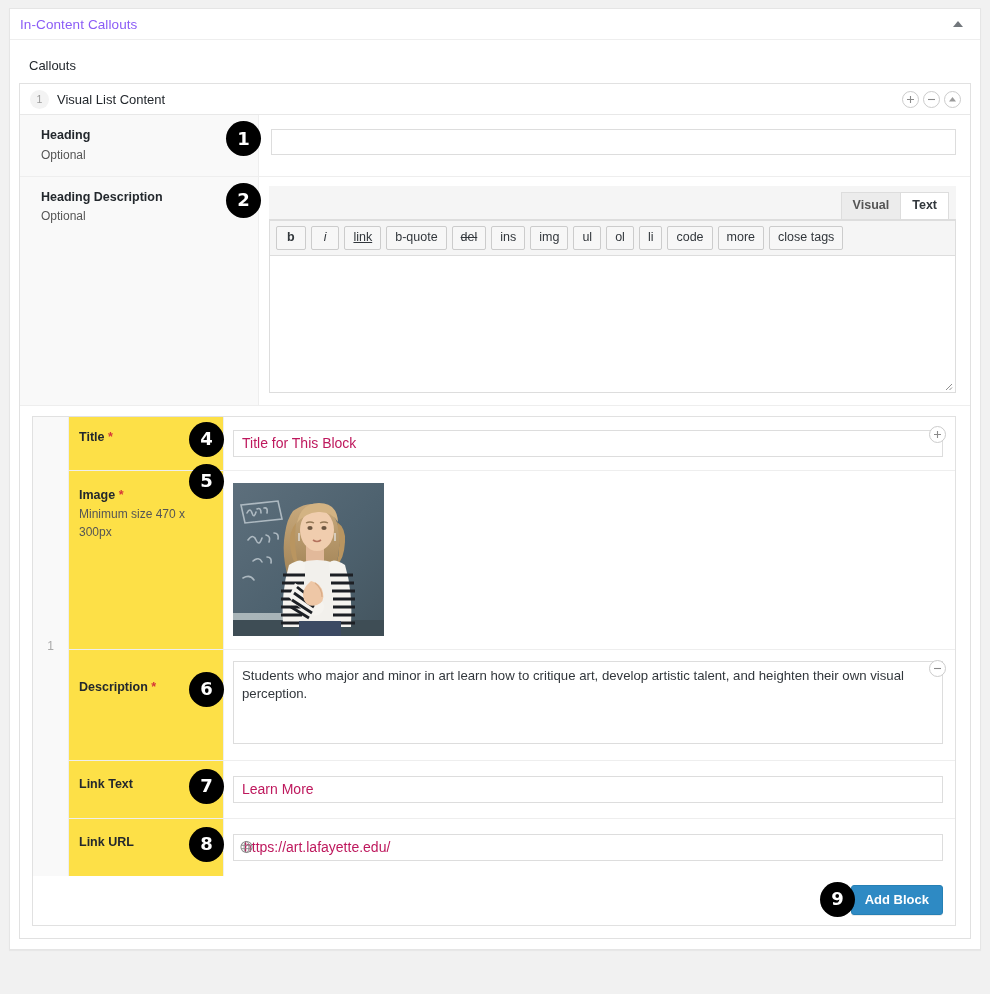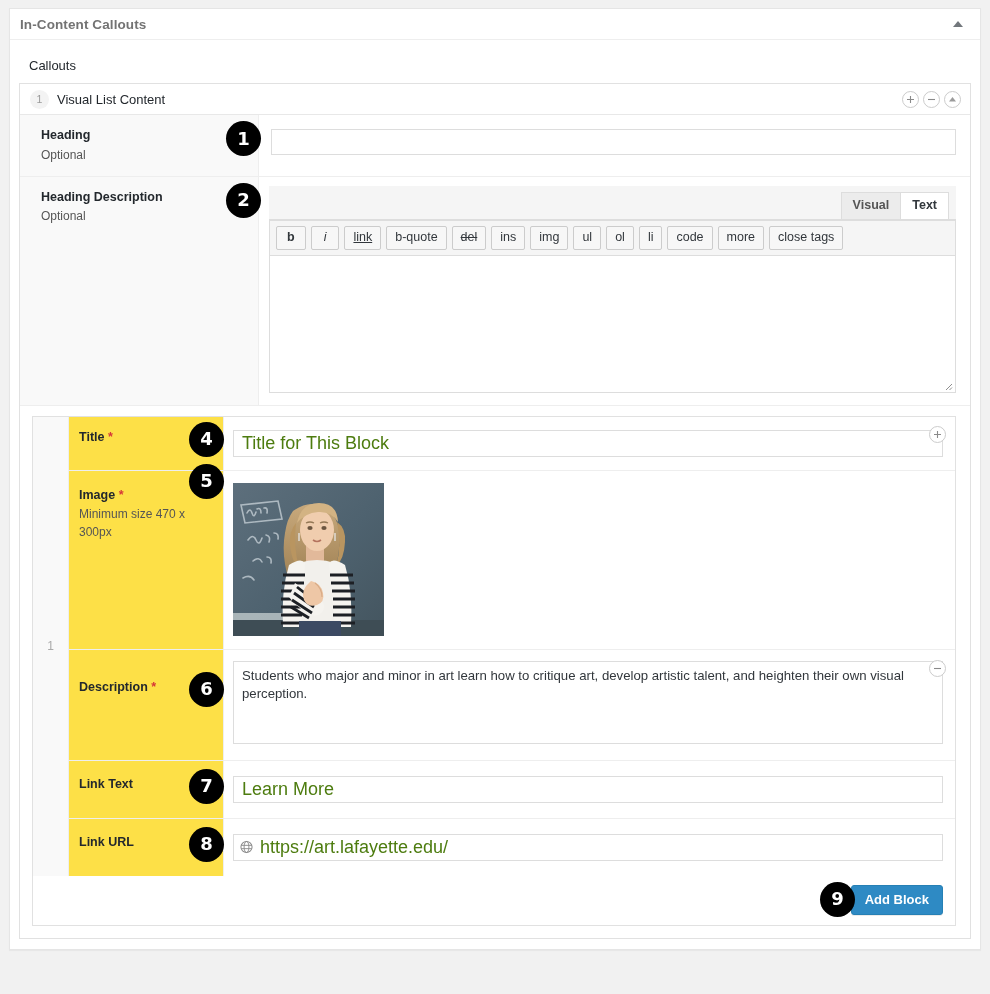--- a/index.html
+++ b/index.html
@@ -23,21 +23,21 @@
     box-shadow: 0 1px 1px rgba(0,0,0,.04);
   }
   .mb-header {
     height: 31px;
     border-bottom: 1px solid #eee;
     display: flex; align-items: center;
     padding: 0 12px 0 10px;
     position: relative;
   }
   .mb-title {
-    font-size: 13.5px; font-weight: bold; color: #737373;
+    font-size: 13.5px; font-weight: normal; color: #8b5cf6;
     letter-spacing: .1px;
   }
   .mb-toggle {
     position: absolute; right: 8px; top: 0; bottom: 0;
     width: 28px; display: flex; align-items: center; justify-content: center;
     cursor: pointer;
   }
   .mb-toggle svg { display: block; }
 
   .mb-inside { padding: 10px 9px 10px 9px; }
@@ -105,33 +105,33 @@
     font-family: "DejaVu Sans", sans-serif;
     z-index: 30;
   }
 
   
   .txt {
     width: 100%;
     height: 26px;
     border: 1px solid #ddd;
     background: #fff;
-    font-size: 18px;
-    color: #4d7c0f;
+    font-size: 14px;
+    color: #be185d;
     padding: 2px 8px;
     font-family: "Liberation Sans", sans-serif;
     outline: none;
   }
   .txt.sm { height: 27px; }
   .url-wrap { position: relative; }
   .url-wrap .globe {
     position: absolute; left: 7px; top: 50%; transform: translateY(-50%);
     width: 13px; height: 13px; pointer-events: none;
   }
-  .url-wrap .txt { padding-left: 26px; }
+  .url-wrap .txt { padding-left: 10px; }
 
   
   .ed-wrap { border: 1px solid #ddd; background: #f5f5f5; }
   .ed-tabs { display: flex; justify-content: flex-end; background: #f5f5f5; padding: 6px 7px 0 0; font-weight: bold; }
   .ed-tab {
     font-size: 12.5px; color: #555;
     padding: 5px 11px 6px;
     border: 1px solid #ddd; border-bottom: none;
     background: #ececec;
     cursor: pointer; line-height: 1.2;

